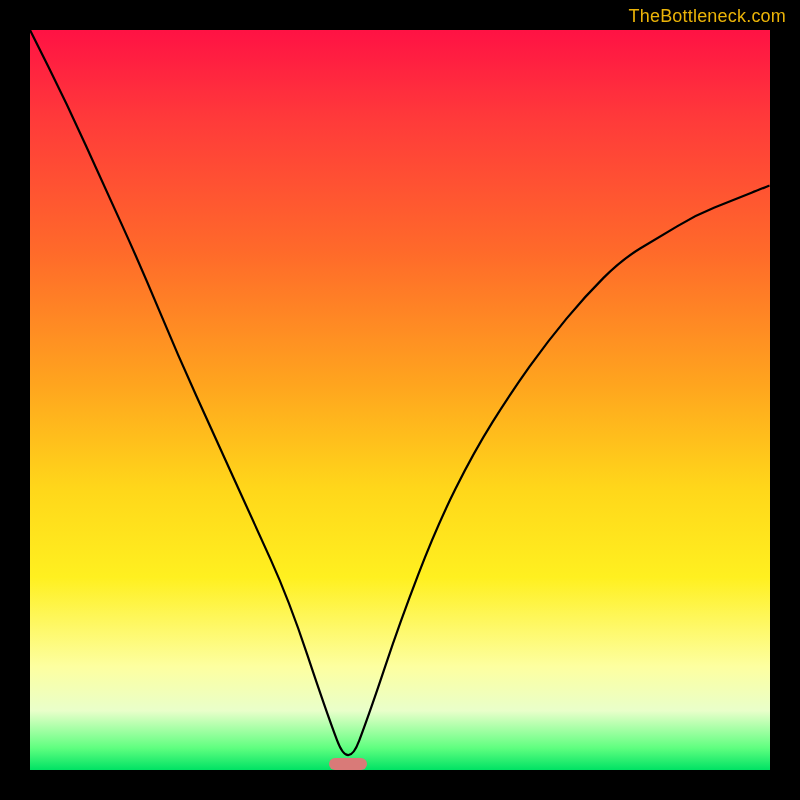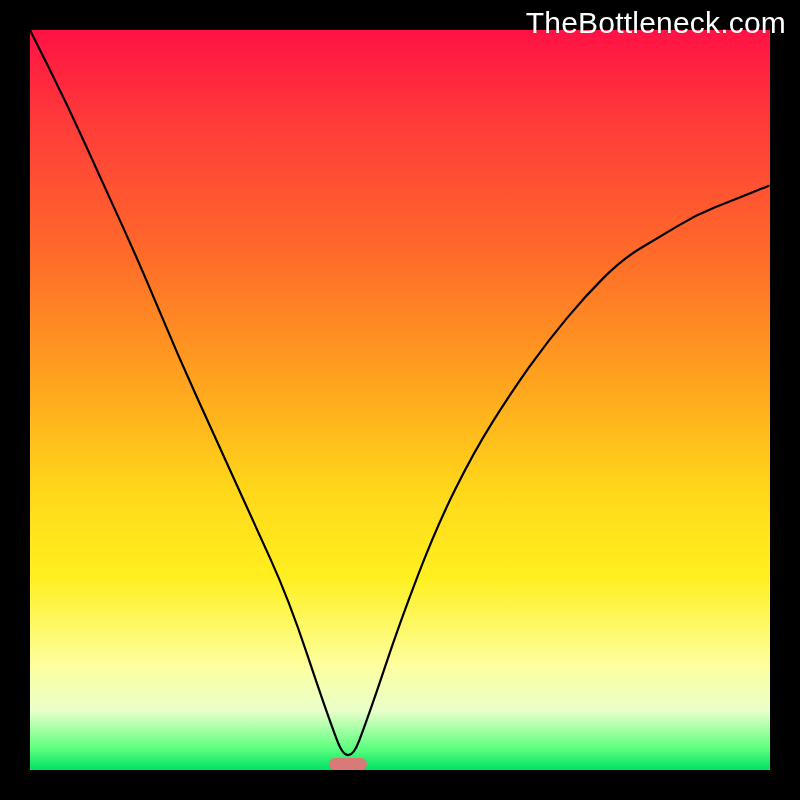--- a/index.html
+++ b/index.html
@@ -35,22 +35,22 @@
       #fdffa0 86%,
       #e9ffca 92%,
       #60ff80 97%,
       #00e264 100%
     );
   }
   .watermark {
     position: absolute;
     top: 6px;
     right: 14px;
-    color: #ffffff;
-    font-size: 30px;
+    color: #eab308;
+    font-size: 18px;
     letter-spacing: 0.2px;
     user-select: none;
   }
   svg.curve {
     position: absolute;
     inset: 0;
     width: 100%;
     height: 100%;
   }
   .minimum-marker {

